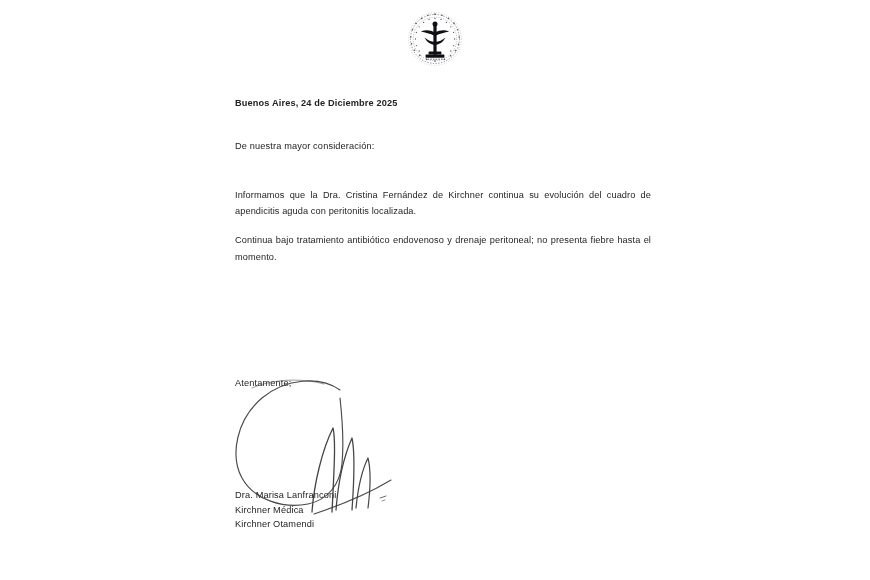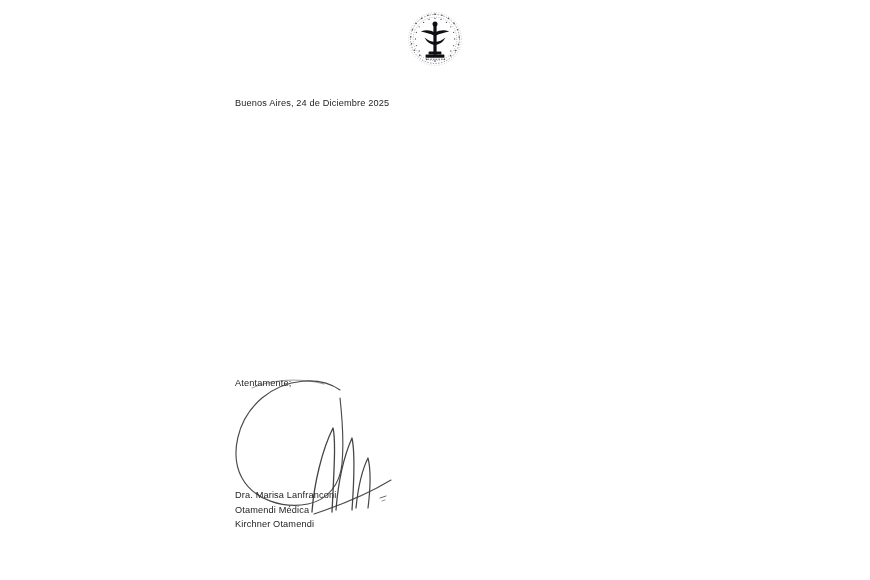--- a/index.html
+++ b/index.html
@@ -45,20 +45,21 @@
     left: 235px;
     top: 98px;
     width: 416px;
   }
 
   .line-date {
     font-size: 9.2px;
     letter-spacing: 0.15px;
     color: #232323;
     margin: 0 0 33px 0;
+    font-weight: bold;
   }
 
   .salutation {
     font-size: 9.2px;
     letter-spacing: 0.15px;
     color: #232323;
     margin: 0 0 36px 0;
   }
 
   p.para {
@@ -178,21 +179,24 @@
           <rect x="35" y="48.6" width="1.6" height="1.4"></rect>
         </g>
       </svg>
     </span>
   </div>
 
   <div class="body-block">
 
     <div class="line-date">Buenos Aires, 24 de Diciembre 2025</div>
 
-
+    <div class="salutation">De nuestra mayor consideración:</div>
+
+    <p class="para">Informamos que la Dra. Cristina Fernández de Kirchner continua su evolución del cuadro de apendicitis aguda con peritonitis localizada.</p>
+    <p class="para">Continua bajo tratamiento antibiótico endovenoso y drenaje peritoneal; no presenta fiebre hasta el momento.</p>
   </div>
 
   <div class="closing">Atentamente;</div>
 
   <div class="signature-mark">
     <svg width="190" height="145" viewBox="0 0 190 145" xmlns="http://www.w3.org/2000/svg">
       <g fill="none" stroke="#3a3a3a" stroke-linecap="round" stroke-linejoin="round">
 
         <path d="M112 18 C92 4, 58 6, 34 26 C8 48, 2 84, 14 106 C26 128, 56 137, 80 132 C100 128, 112 112, 114 92 C116 70, 114 44, 112 26" stroke-width="1.15" opacity="0.92"></path>
 
@@ -207,17 +211,17 @@
         <path d="M152 126 L158 124" stroke-width="1" opacity="0.75"></path>
         <path d="M154 129 L157 128" stroke-width="0.9" opacity="0.6"></path>
 
         <path d="M24 16 C42 8, 70 5, 96 12" stroke-width="0.85" opacity="0.6"></path>
       </g>
     </svg>
   </div>
 
   <div class="signer">
     <div>Dra. Marisa Lanfranconi</div>
-    <div>Otamendi Médica</div>
+    <div>Kirchner Médica</div>
     <div>Kirchner Otamendi</div>
   </div>
 
 </div>
 
 </body></html>

